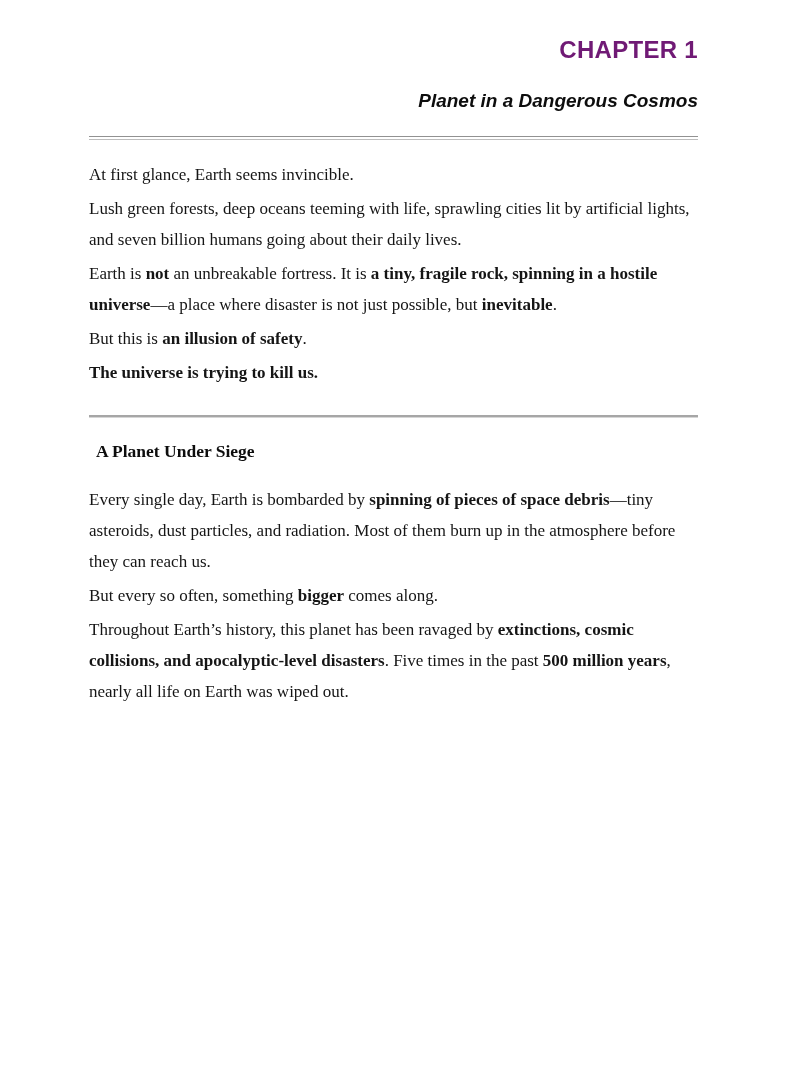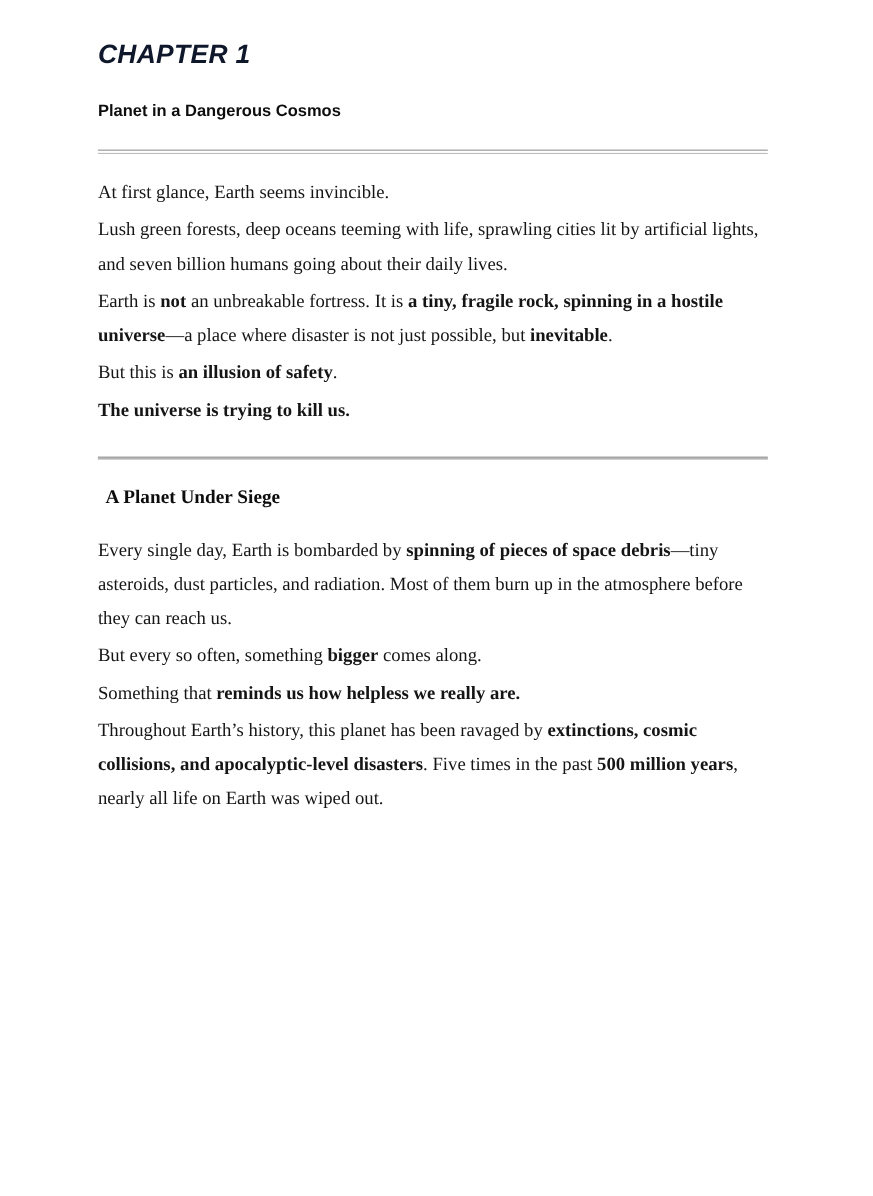--- a/index.html
+++ b/index.html
@@ -17,33 +17,33 @@
     overflow: hidden;
     font-family: "Liberation Serif", serif;
     color: #151515;
   }
   .chapter-title {
     font-family: "Liberation Sans", sans-serif;
     font-weight: 700;
     font-size: 24px;
     line-height: 28px;
     letter-spacing: 0.3px;
-    text-align: left;
-    color: #0f172a;
+    text-align: right;
+    color: #701a75;
     margin: 36px 0 0 0;
-    font-style: italic;
   }
   .chapter-subtitle {
     font-family: "Liberation Sans", sans-serif;
     font-weight: 700;
-    font-size: 15px;
+    font-size: 19px;
     line-height: 23px;
-    text-align: left;
+    text-align: right;
     color: #0d0d0d;
     margin: 25px 0 0 0;
+    font-style: italic;
   }
   .rule-double {
     margin-top: 24px;
     height: 2px;
     border-top: 1px solid #929292;
     border-bottom: 1px solid #bdbdbd;
     background: #ffffff;
   }
   .rule-single {
     margin-top: 27px;
@@ -94,17 +94,16 @@
       <p class="body-para"><strong>The universe is trying to kill us.</strong></p>
     </div>
 
   <div class="rule-single"></div>
 
   <h3 class="section-heading">A Planet Under Siege</h3>
 
   <div class="body-block section">
       <p class="body-para">Every single day, Earth is bombarded by <strong>spinning of pieces of space debris</strong>—tiny asteroids, dust particles, and radiation. Most of them burn up in the atmosphere before they can reach us.</p>
       <p class="body-para">But every so often, something <strong>bigger</strong> comes along.</p>
-      <p class="body-para">Something that <strong>reminds us how helpless we really are.</strong></p>
       <p class="body-para">Throughout Earth’s history, this planet has been ravaged by <strong>extinctions, cosmic collisions, and apocalyptic-level disasters</strong>. Five times in the past <strong>500 million years</strong>, nearly all life on Earth was wiped out.</p>
     </div>
 
 </div>
 
 </body></html>

